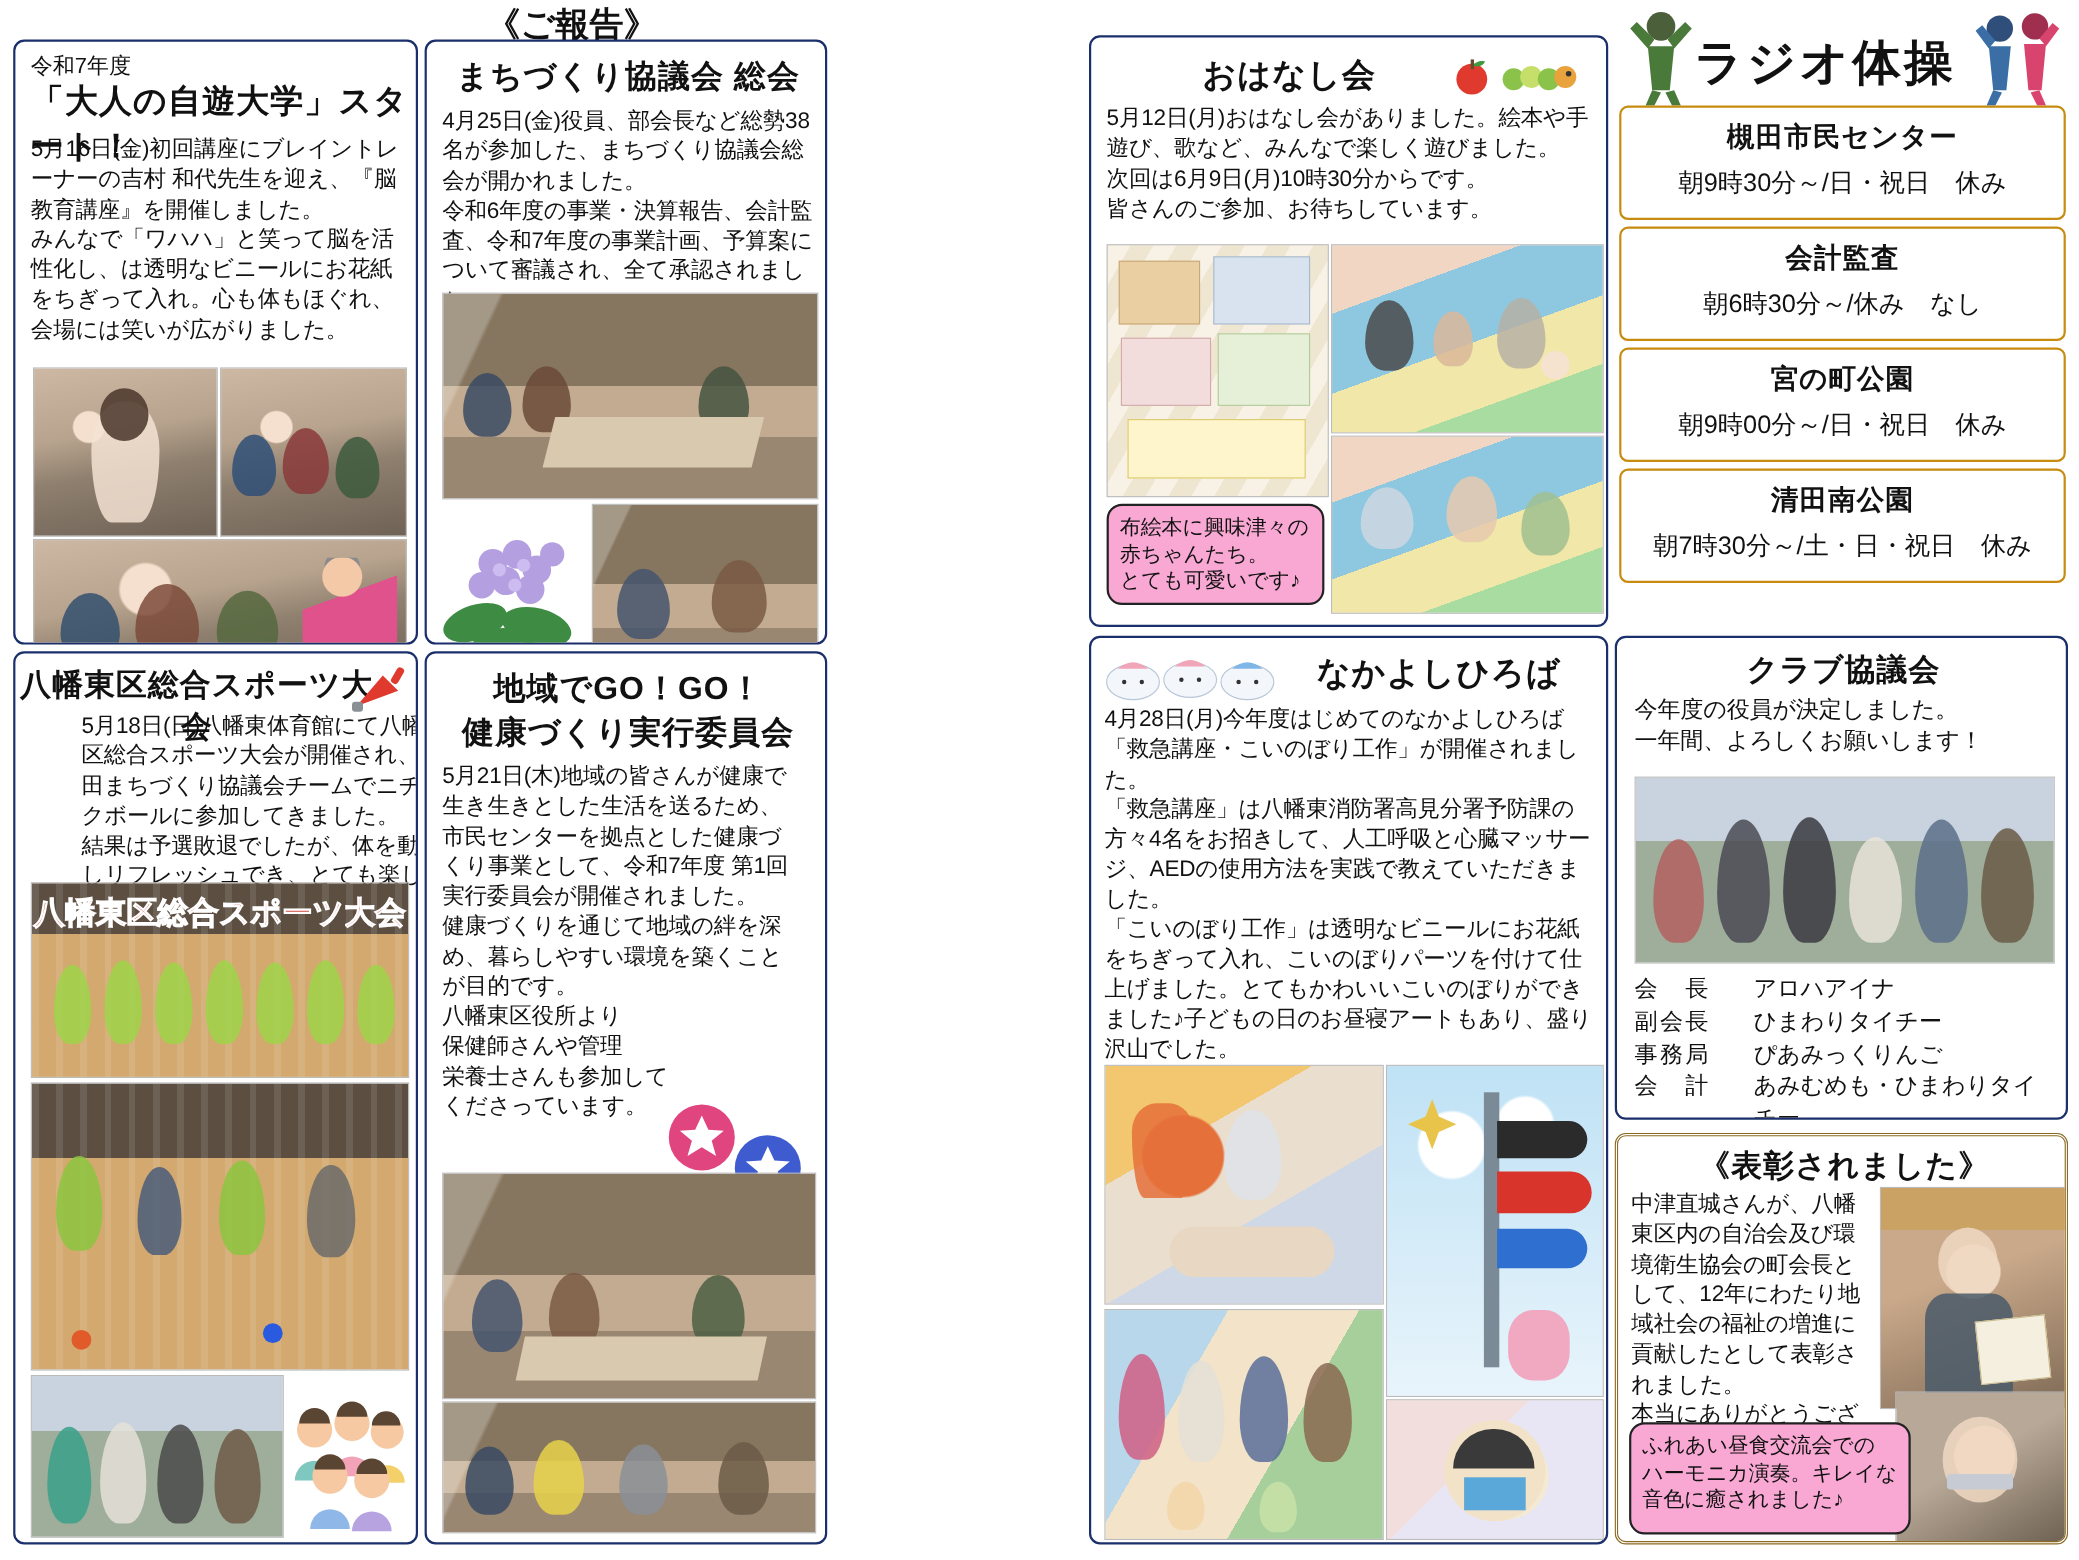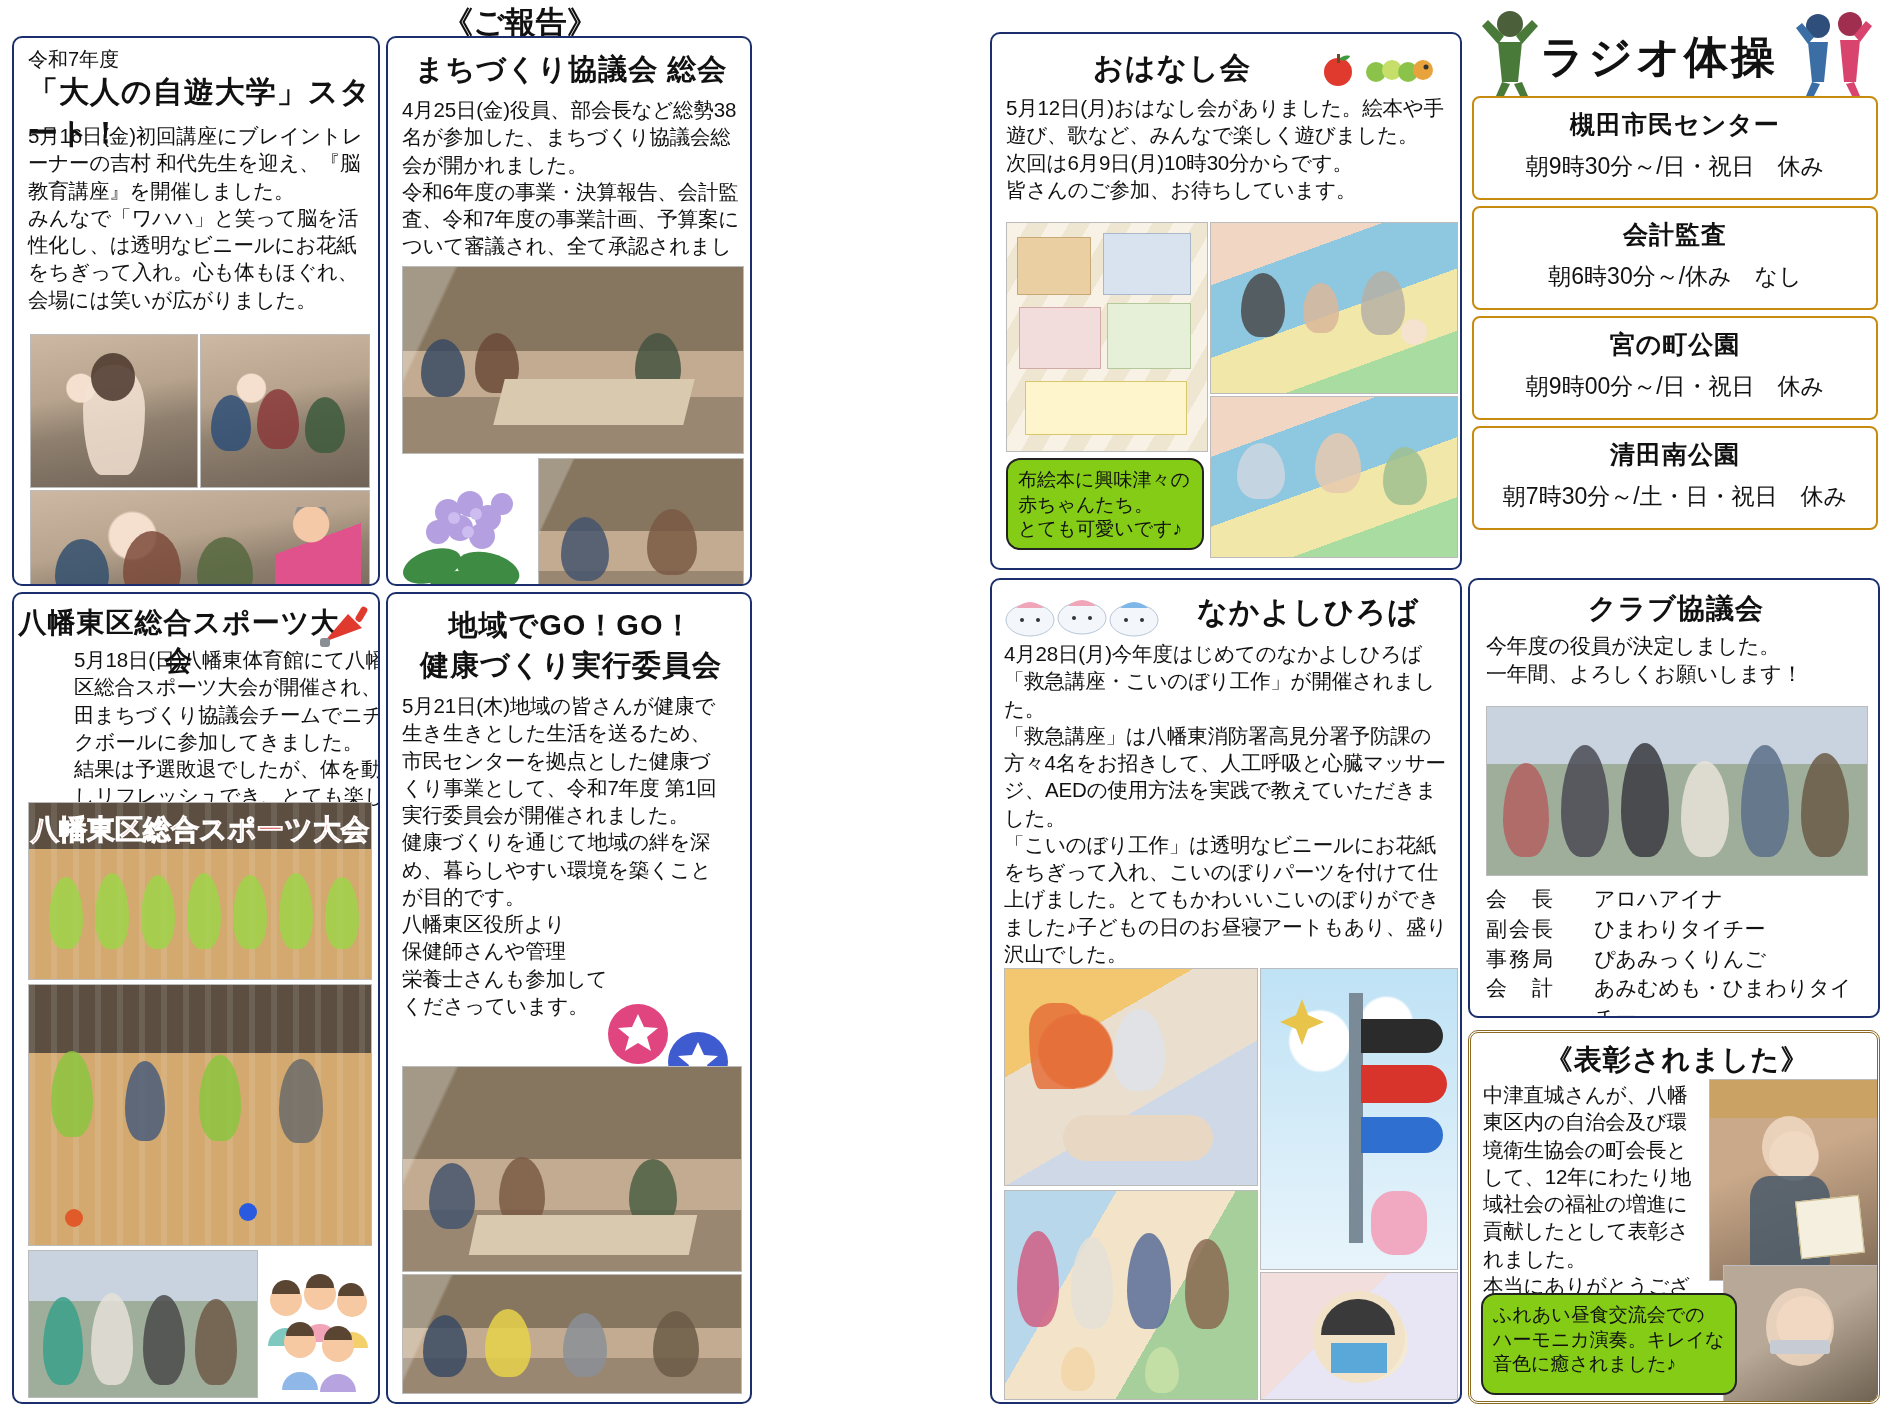--- a/index.html
+++ b/index.html
@@ -127,21 +127,21 @@
     position: absolute;
     border-radius: 50% 50% 40% 40%/60% 60% 40% 40%;
     opacity: .85;
   }
 
   
   .bubble {
     position: absolute;
     border: 2px solid #222;
     border-radius: 14px;
-    background: #84cc16;
+    background: #f9a8d4;
     box-sizing: border-box;
     line-height: 1.3;
   }
   .bubble:after {
     content: "";
     position: absolute;
     width: 0; height: 0;
   }
 
   

